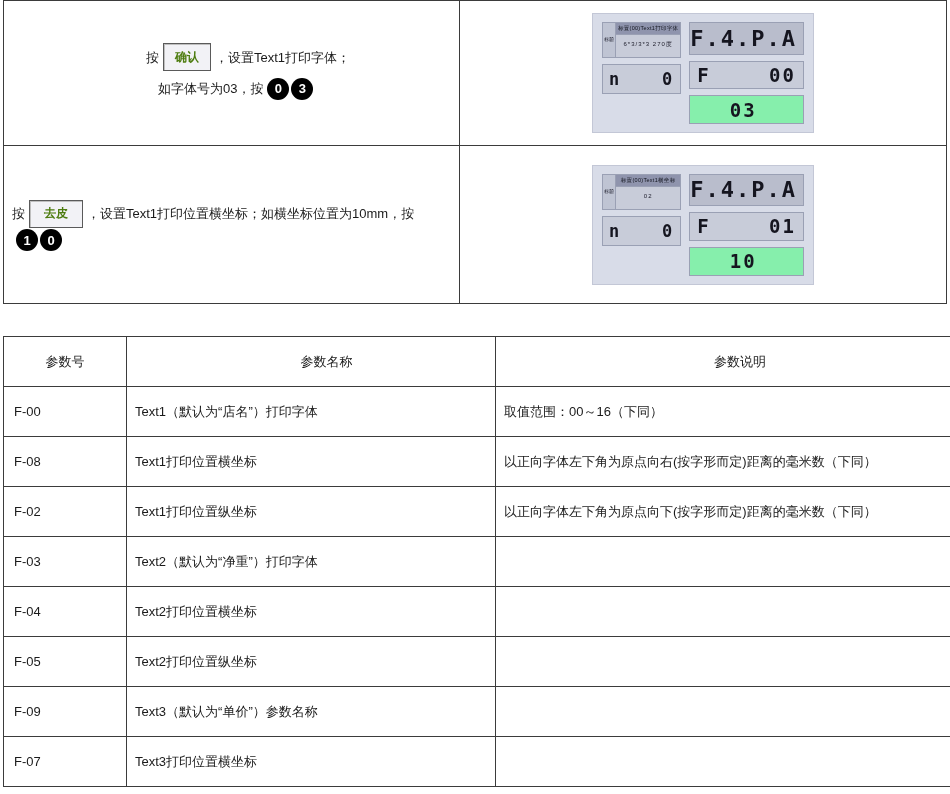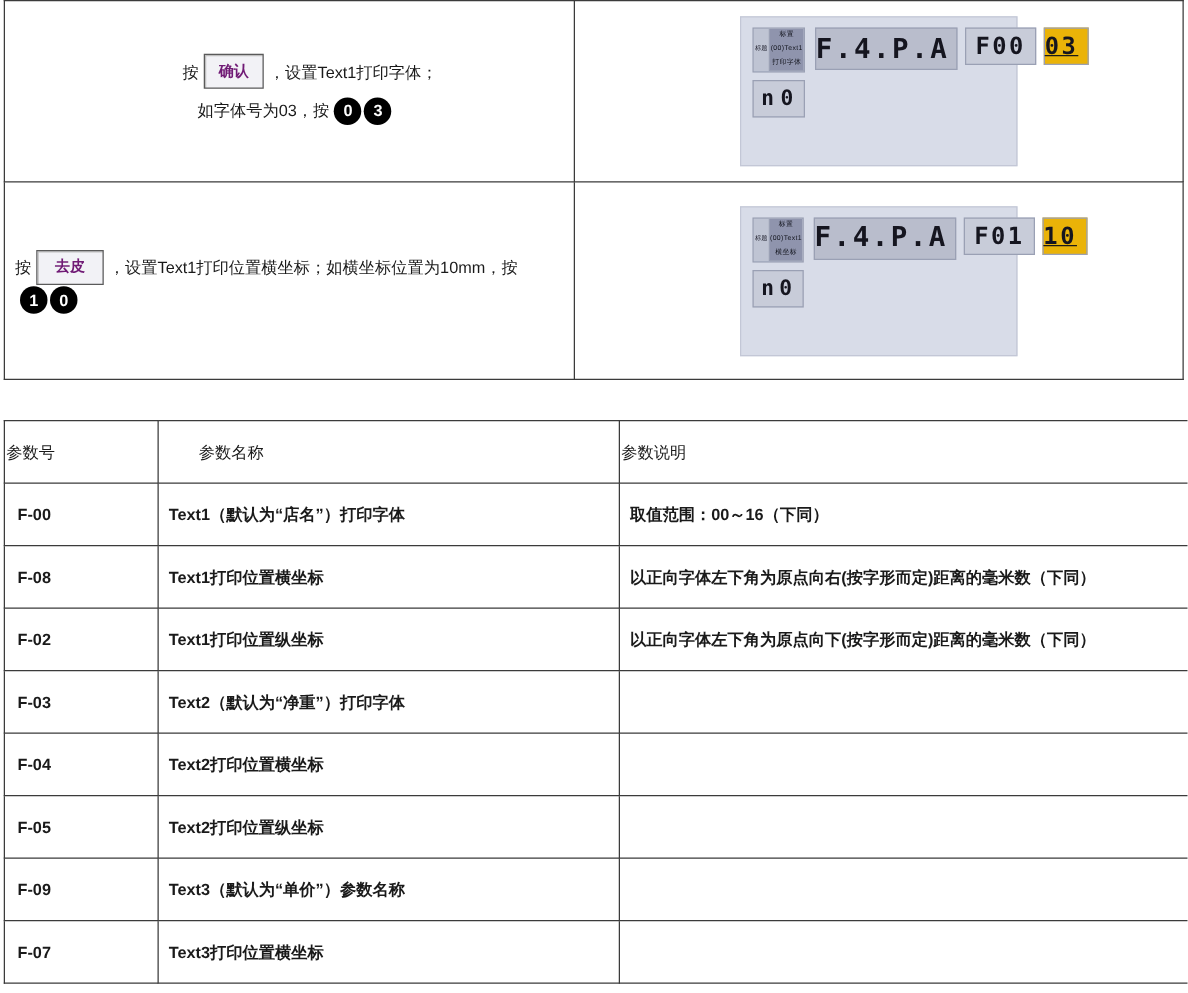--- a/index.html
+++ b/index.html
@@ -51,21 +51,21 @@
     justify-content: center;
     min-width: 34px;
     height: 26px;
     padding: 0 6px;
     margin: 0 4px;
     border: 1px solid #5a5a5a;
     background: #f2f2f6;
     box-shadow: 1px 1px 0 #bfbfbf inset;
     font-size: 12px;
     font-weight: bold;
-    color: #701a75;
+    color: #4d7c0f;
   }
   .keycap.small { font-size: 12px; min-width: 40px; }
 
   .numkey {
     display: inline-flex;
     align-items: center;
     justify-content: center;
     width: 22px;
     height: 22px;
     border-radius: 50%;
@@ -151,21 +151,21 @@
   .seg {
     font-family: "DejaVu Sans Mono", monospace;
     font-weight: bold;
     color: #15151f;
     letter-spacing: 2px;
   }
   .lcd-small .seg { font-size: 17px; }
   .dev-right {
     flex: 1;
     display: flex;
-    flex-direction: row;
+    flex-direction: column;
     gap: 6px;
   }
   .lcd-big {
     background: #b9bdcc;
     border: 1px solid #9aa0b4;
     height: 34px;
     display: flex;
     align-items: center;
     justify-content: flex-end;
     padding-right: 6px;
@@ -177,55 +177,53 @@
     border: 1px solid #9aa0b4;
     height: 30px;
     display: flex;
     align-items: center;
     justify-content: space-between;
     padding: 0 7px;
     box-sizing: border-box;
   }
   .lcd-mid .seg { font-size: 19px; }
   .lcd-bot {
-    background: #eab308;
+    background: #86efac;
     border: 1px solid #9aa0b4;
     height: 30px;
     display: flex;
     align-items: center;
-    justify-content: flex-start;
+    justify-content: center;
     padding-right: 7px;
     box-sizing: border-box;
-    text-decoration: underline;
   }
   .lcd-bot .seg { font-size: 19px; }
 
   
   .param-wrap { margin-top: 32px; padding-left: 3px; }
   .param-table {
     width: 943px;
     border-collapse: collapse;
     table-layout: fixed;
   }
   .param-table th, .param-table td {
     border: 1px solid #3b3b3b;
     font-weight: normal;
     font-size: 13px;
     color: #1a1a1a;
   }
   .param-table th {
     height: 47px;
-    text-align: left;
+    text-align: center;
     vertical-align: middle;
   }
   .param-table td {
     height: 49px;
     vertical-align: middle;
     padding: 0 8px;
-    font-weight: bold;
   }
   .c-num  { width: 120px; }
   .c-name { width: 335px; padding-left: 32px; }
   .c-desc { width: 486px; }
   .param-table td.c-num { padding-left: 10px; }
 </style>
 </head>
 <body>
 
 <table class="instr-table">

